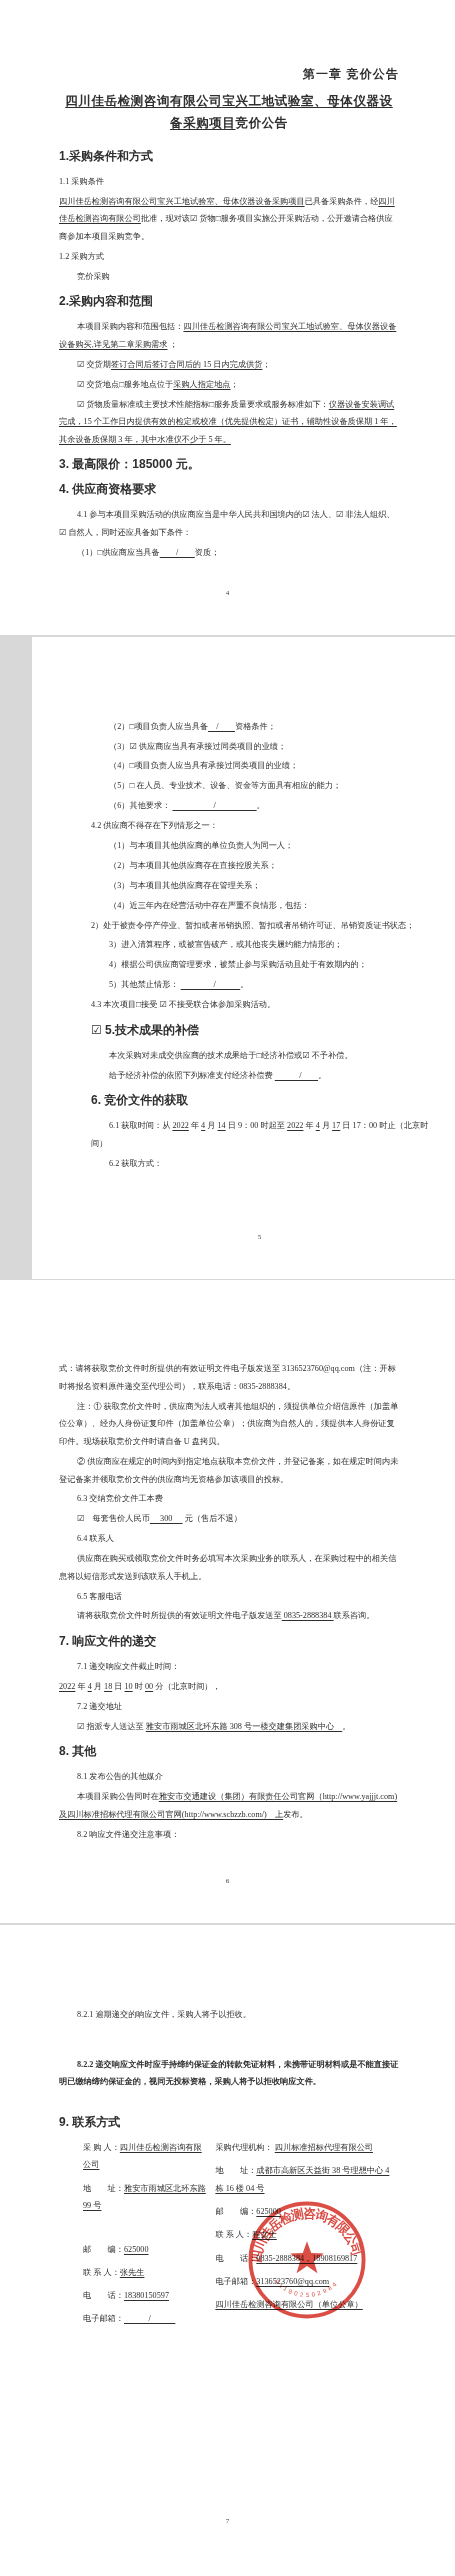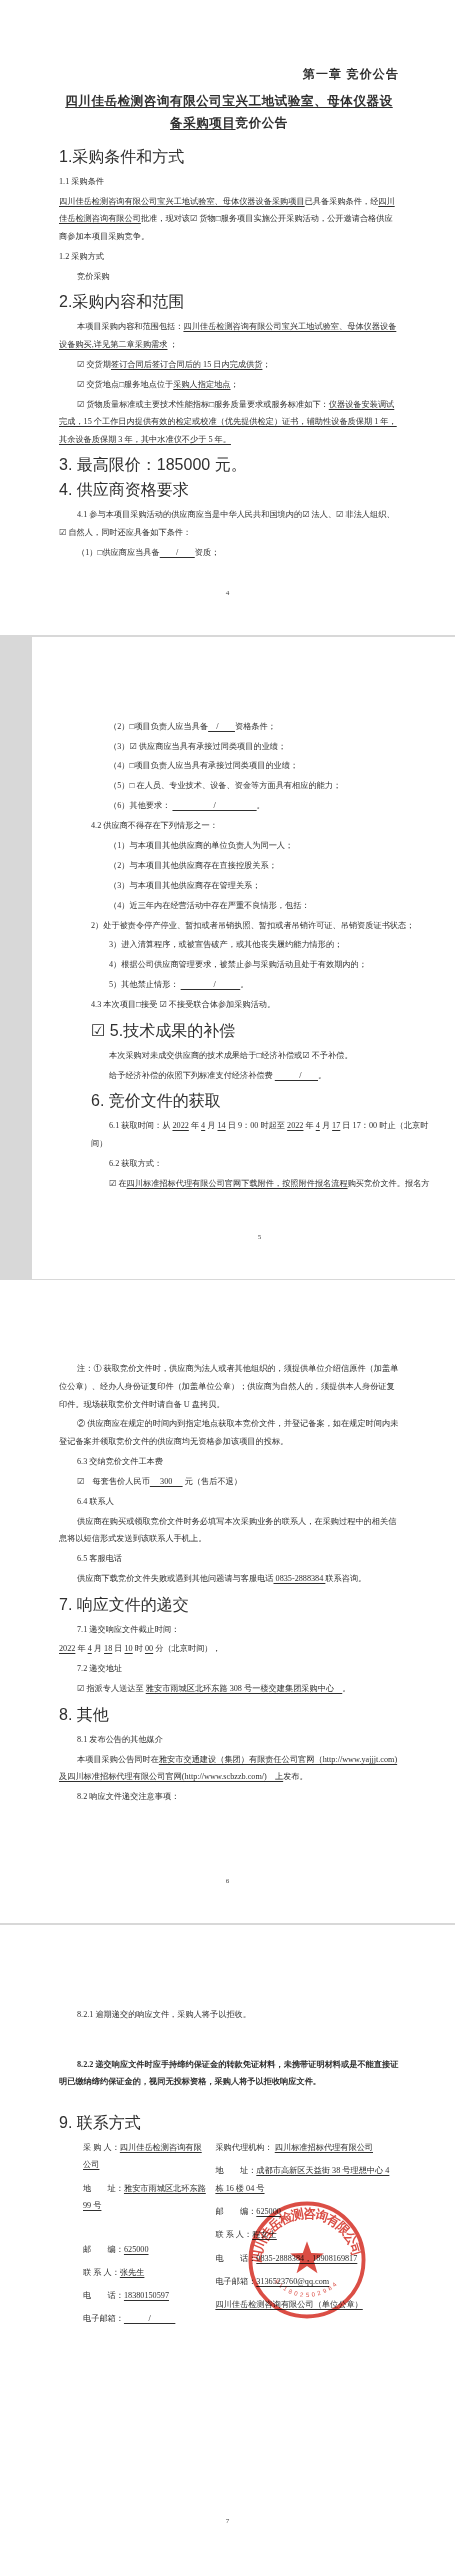--- a/index.html
+++ b/index.html
@@ -13,22 +13,22 @@
   .p3{height:643px;padding-top:80px;}
   .p4{height:651px;padding-top:81px;}
   p{font-size:8.2px;line-height:17.6px;margin:0 0 2.3px;}
   .ind{padding-left:18px;}
   .ti{text-indent:18px;}
   .bold{font-weight:bold;margin-top:32px;}
   .h1{font-family:"Liberation Sans","DejaVu Sans",sans-serif;font-weight:bold;
       font-size:12px;text-align:right;line-height:17px;margin:0 0 8px;letter-spacing:1.1px;}
   .title{font-weight:bold;font-size:12.5px;text-align:center;line-height:21.6px;
          margin:0 0 13.7px;letter-spacing:0.6px;}
-  .h2{font-family:"Liberation Sans","DejaVu Sans",sans-serif;font-weight:normal;
-      font-size:16px;line-height:17px;margin:8px 0 8px;}
+  .h2{font-family:"Liberation Sans","DejaVu Sans",sans-serif;font-weight:bold;
+      font-size:12px;line-height:17px;margin:8px 0 8px;}
   .u{text-decoration:underline;text-underline-offset:2.3px;text-decoration-thickness:0.6px;}
   .pagenum{position:absolute;left:0;right:0;bottom:38px;text-align:center;
            font-size:7.1px;color:#444;}
   .p4 .pagenum{bottom:51px;}
   .contacts{display:flex;margin-top:6px;}
   .ccol{box-sizing:border-box;}
   .ccol.left{width:46%;padding-left:24px;padding-right:8px;}
   .ccol.right{width:54%;}
   .crow{margin:0 0 5.7px;line-height:17.6px;}
   .cgap{margin-bottom:25.6px;}
@@ -78,32 +78,32 @@
       <p class="p ind">3）进入清算程序，或被宣告破产，或其他丧失履约能力情形的；</p>
       <p class="p ind">4）根据公司供应商管理要求，被禁止参与采购活动且处于有效期内的；</p>
       <p class="p ind"><span class="">5）其他禁止情形： </span><span class="u">　　　　/　　　</span><span class="">。</span></p>
       <p class="p">4.3  本次项目□接受 ☑ 不接受联合体参加采购活动。</p>
       <div class="h2">☑ 5.技术成果的补偿</div>
       <p class="p ind">本次采购对未成交供应商的技术成果给于□经济补偿或☑ 不予补偿。</p>
       <p class="p ind"><span class="">给予经济补偿的依照下列标准支付经济补偿费 </span><span class="u">　　　/　　</span><span class="">。</span></p>
       <div class="h2">6.  竞价文件的获取</div>
       <p class="p ti"><span class="">6.1 获取时间：从 </span><span class="u">2022</span><span class=""> 年 </span><span class="u">4</span><span class=""> 月 </span><span class="u">14</span><span class=""> 日 9：00 时起至 </span><span class="u">2022</span><span class=""> 年 </span><span class="u">4</span><span class=""> 月 </span><span class="u">17</span><span class=""> 日 17：00 时止（北京时间）</span></p>
       <p class="p ind">6.2  获取方式：</p>
-      <p class="p ind"><span class="">☑ 在</span><span class="u">四川标准招标代理有限公司官网下载附件，按照附件报名流程</span><span class="">购买竞价文件。报名方</span></p>
       <div class="pagenum">5</div>
     </section>
   <section class="page p3">
+      <p class="p">式：请将获取竞价文件时所提供的有效证明文件电子版发送至 3136523760@qq.com（注：开标时将报名资料原件递交至代理公司），联系电话：0835-2888384。</p>
       <p class="p ti">注：① 获取竞价文件时，供应商为法人或者其他组织的，须提供单位介绍信原件（加盖单位公章）、经办人身份证复印件（加盖单位公章）；供应商为自然人的，须提供本人身份证复印件。现场获取竞价文件时请自备 U 盘拷贝。</p>
       <p class="p ti">② 供应商应在规定的时间内到指定地点获取本竞价文件，并登记备案，如在规定时间内未登记备案并领取竞价文件的供应商均无资格参加该项目的投标。</p>
       <p class="p ind">6.3 交纳竞价文件工本费</p>
       <p class="p ind"><span class="">☑　每套售价人民币</span><span class="u">　 300 　</span><span class=""> 元（售后不退）</span></p>
       <p class="p ind">6.4 联系人</p>
       <p class="p ti">供应商在购买或领取竞价文件时务必填写本次采购业务的联系人，在采购过程中的相关信息将以短信形式发送到该联系人手机上。</p>
       <p class="p ind">6.5 客服电话</p>
-      <p class="p ti"><span class="">供应商下载竞价文件失败或遇到其他问题请与客服电话</span><span class="u"> 0835-2888384 </span><span class="">联系咨询。</span></p>
+      <p class="p ti"><span class="">请将获取竞价文件时所提供的有效证明文件电子版发送至</span><span class="u"> 0835-2888384 </span><span class="">联系咨询。</span></p>
       <div class="h2">7.  响应文件的递交</div>
       <p class="p ind">7.1 递交响应文件截止时间：</p>
       <p class="p"><span class="u">2022</span><span class=""> 年 </span><span class="u">4</span><span class=""> 月 </span><span class="u">18</span><span class=""> 日 </span><span class="u">10</span><span class=""> 时 </span><span class="u">00</span><span class=""> 分（北京时间），</span></p>
       <p class="p ind">7.2 递交地址</p>
       <p class="p ind"><span class="">☑ 指派专人送达至 </span><span class="u">雅安市雨城区北环东路 308 号一楼交建集团采购中心　</span><span class="">。</span></p>
       <div class="h2">8.  其他</div>
       <p class="p ind">8.1 发布公告的其他媒介</p>
       <p class="p ti"><span class="">本项目采购公告同时在</span><span class="u">雅安市交通建设（集团）有限责任公司官网（http://www.yajjjt.com)及四川标准招标代理有限公司官网(http://www.scbzzb.com/)　上</span><span class="">发布。</span></p>
       <p class="p ind">8.2 响应文件递交注意事项：</p>
       <div class="pagenum">6</div>

